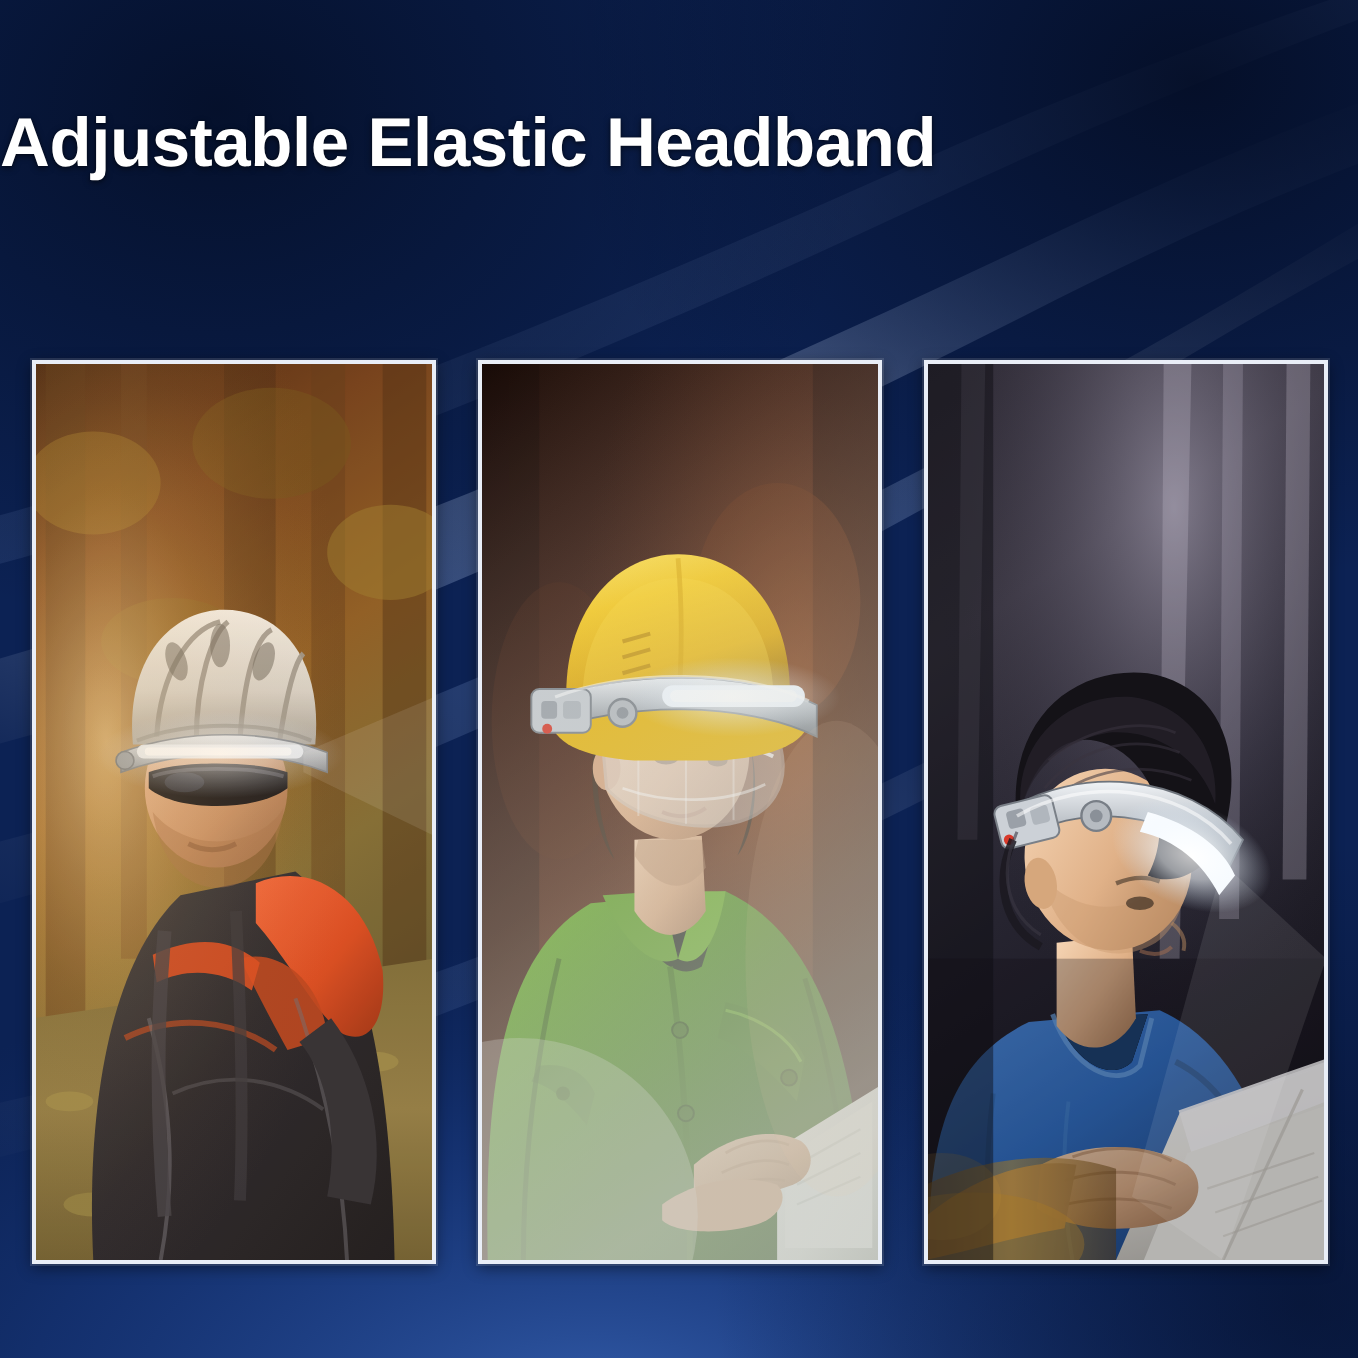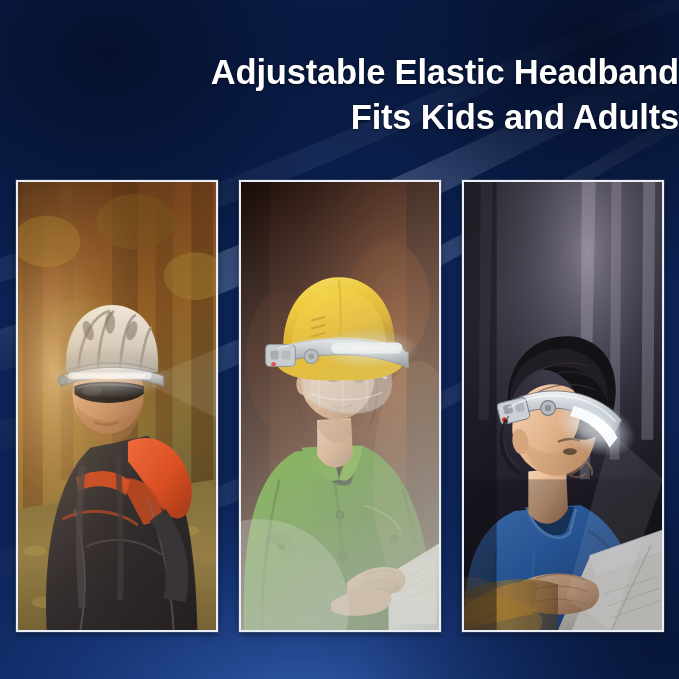--- a/index.html
+++ b/index.html
@@ -34,21 +34,21 @@
   }
 
   
   .swoosh-layer { position:absolute; inset:0; pointer-events:none; }
   .swoosh-layer svg { position:absolute; inset:0; width:679px; height:679px; }
 
   
   .headline {
     position:absolute;
     left:0; right:0; top:50px;
-    text-align:right;
+    text-align:left;
     z-index:6;
   }
   .headline .line {
     display:block;
     color:#ffffff;
     font-weight:bold;
     font-size:34.5px;
     line-height:45px;
     letter-spacing:-0.2px;
     white-space:nowrap;
@@ -114,21 +114,20 @@
       <path d="M -40 430 C 140 392, 360 292, 548 188 C 628 144, 678 112, 712 92 L 712 112 C 664 136, 608 170, 540 210 C 352 320, 136 420, -40 462 Z" fill="url(#swB)"></path>
       <path d="M -40 268 C 110 232, 300 152, 470 76 C 560 36, 640 8, 700 -12 L 700 2 C 640 24, 556 58, 462 102 C 296 180, 106 258, -40 292 Z" fill="url(#swC)" opacity="0.8"></path>
       <path d="M -40 560 C 160 520, 380 430, 560 330 L 560 348 C 372 452, 150 546, -40 588 Z" fill="url(#swB)" opacity="0.55"></path>
     </svg>
   </div>
 
   <div class="vignette"></div>
 
   <div class="headline">
     <span class="line">Adjustable Elastic Headband</span>
-    <span class="line">Fits Kids and Adults</span>
   </div>
 
   <div class="panels">
 
     <div class="panel">
       <div class="scene">
         <svg class="scene-svg" viewBox="0 0 202 452" preserveAspectRatio="xMidYMid slice" xmlns="http://www.w3.org/2000/svg" aria-hidden="true">
           <defs>
             <linearGradient id="forestBG" x1="0" y1="0" x2="0.3" y2="1">
               <stop offset="0%" stop-color="#3b1d0c"></stop>

